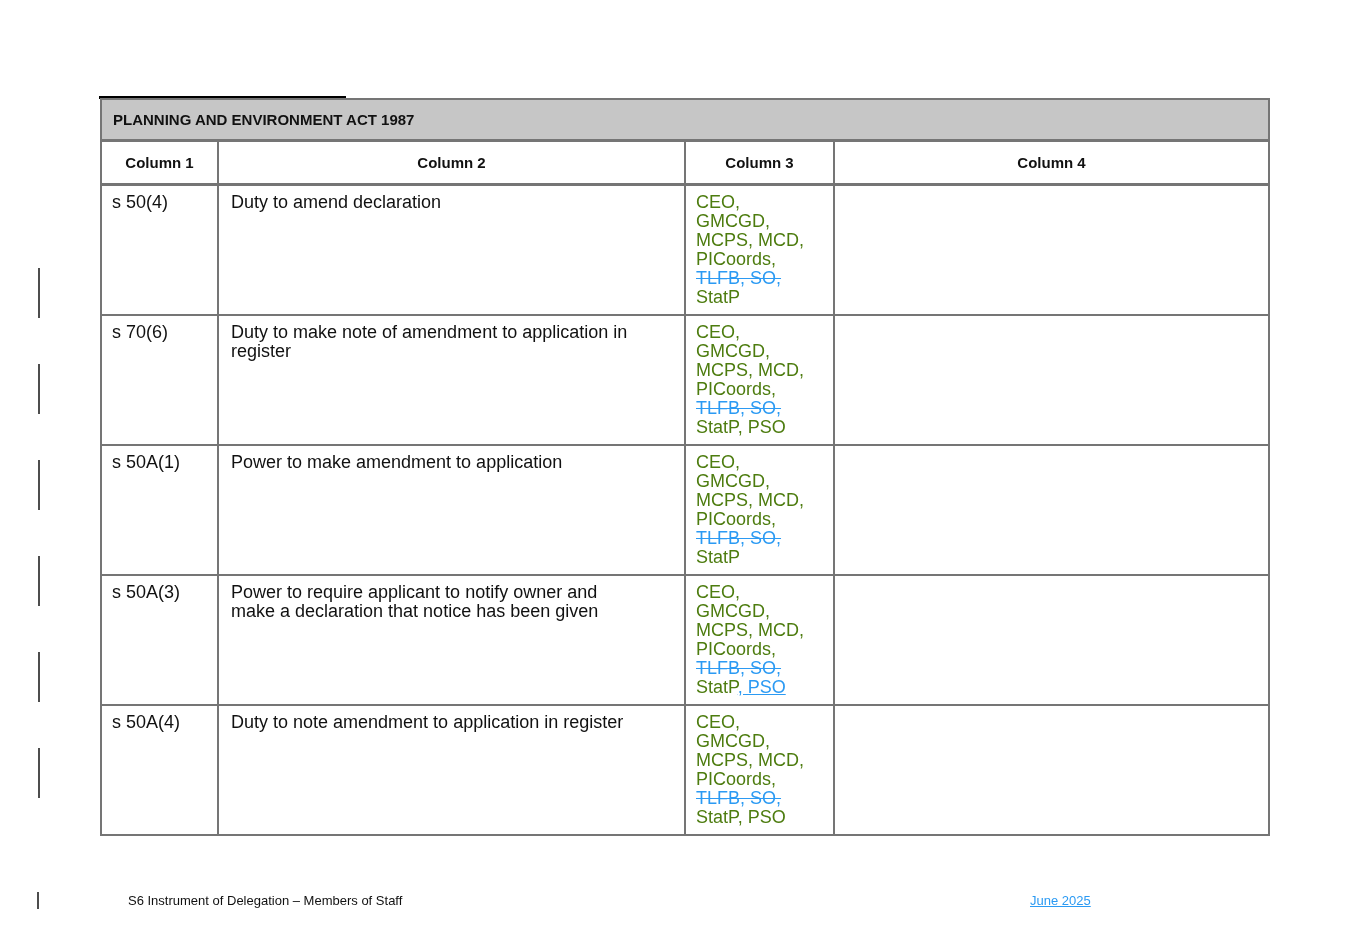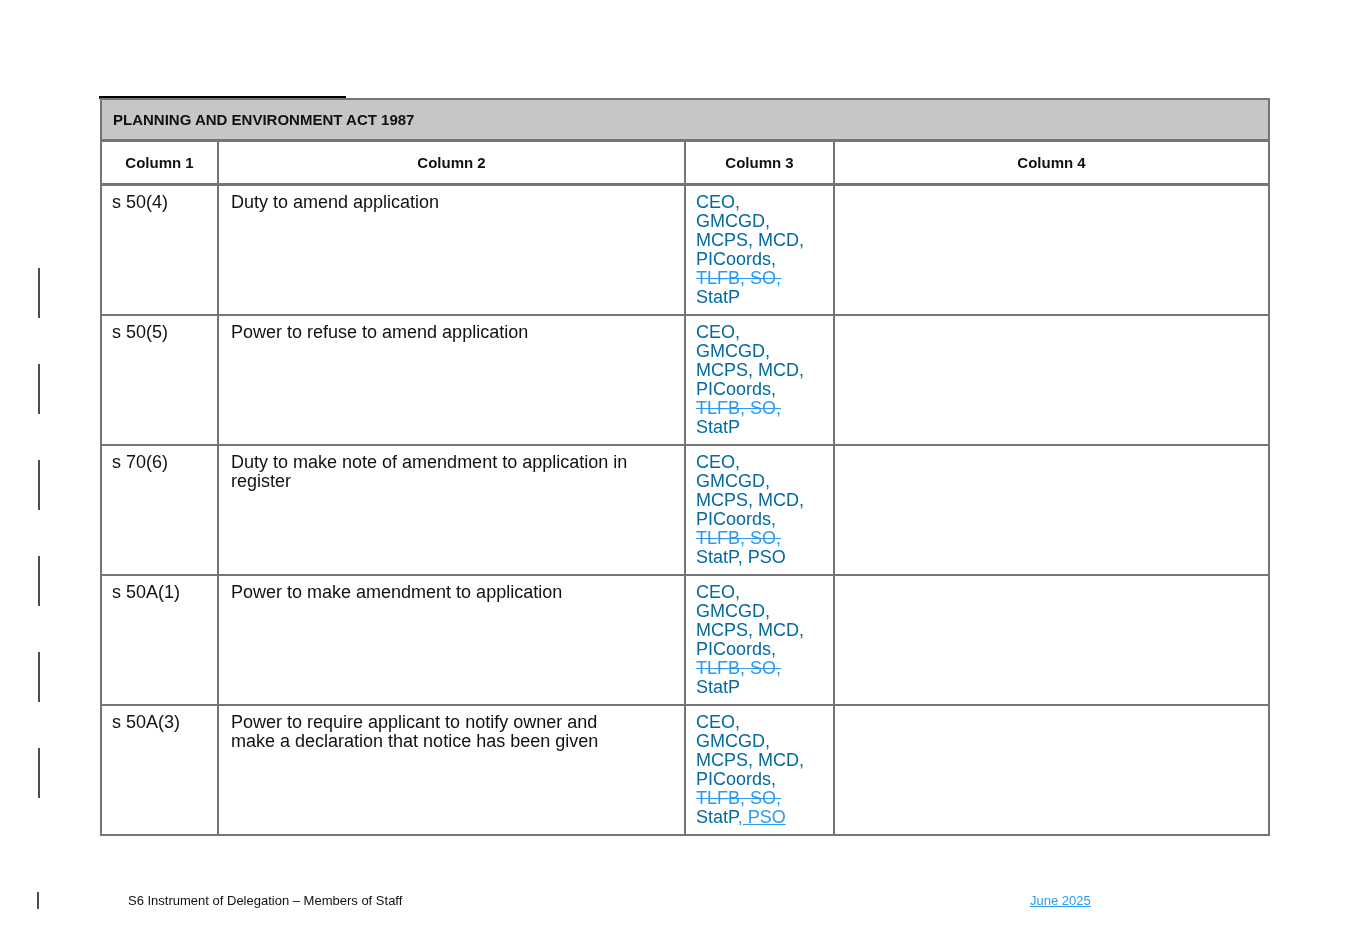--- a/index.html
+++ b/index.html
@@ -40,21 +40,21 @@
     font-weight:bold;font-size:15px;background:#fff;padding:12px 4px;
   }
   tr.colname-row th{border-bottom:3px solid var(--border-inner);}
   tr.field-row th{border-bottom:3px solid var(--border-inner);}
 
   #rows td{height:96px;padding:7px 10px;background:#fff;line-height:19px;}
   #rows td.col2{padding-left:12px;}
   .inner2{max-width:412px;}
   .inner3{width:120px;}
 
-  .seg-normal{color:#0369a1;margin-top:8px;}
+  .seg-normal{color:#4d7c0f;margin-top:8px;}
   .seg-deleted{color:var(--track-blue);text-decoration:line-through;}
   .seg-inserted{color:var(--track-blue);text-decoration:underline;}
 
   .change-bar{position:absolute;left:38px;width:2px;height:50px;background:#4d4d4d;}
   .footer-change-bar{position:absolute;left:37px;top:892px;width:2px;height:17px;background:#4d4d4d;}
 
   .footer-left{position:absolute;left:100px;top:893px;font-size:13px;color:#111;margin-left:28px;}
   .footer-right{
     position:absolute;left:1030px;top:893px;font-size:13px;
     color:var(--track-blue);text-decoration:underline;cursor:pointer;
@@ -82,31 +82,21 @@
       <th>Column 1</th>
       <th>Column 2</th>
       <th>Column 3</th>
       <th>Column 4</th>
     </tr>
     </tbody>
       <tbody id="rows">
         <tr>
       <td class="col1">s 50(4)</td>
       <td class="col2">
-        <div class="inner2">Duty to amend application</div>
-      </td>
-      <td class="col3">
-        <div class="inner3"><span class="seg-normal">CEO, GMCGD, MCPS, MCD, PICoords, </span><span class="seg-deleted">TLFB, SO, </span><span class="seg-normal">StatP</span></div>
-      </td>
-      <td class="col4"></td>
-    </tr>
-        <tr>
-      <td class="col1">s 50(5)</td>
-      <td class="col2">
-        <div class="inner2">Power to refuse to amend application</div>
+        <div class="inner2">Duty to amend declaration</div>
       </td>
       <td class="col3">
         <div class="inner3"><span class="seg-normal">CEO, GMCGD, MCPS, MCD, PICoords, </span><span class="seg-deleted">TLFB, SO, </span><span class="seg-normal">StatP</span></div>
       </td>
       <td class="col4"></td>
     </tr>
         <tr>
       <td class="col1">s 70(6)</td>
       <td class="col2">
         <div class="inner2">Duty to make note of amendment to application in register</div>
@@ -129,20 +119,30 @@
         <tr>
       <td class="col1">s 50A(3)</td>
       <td class="col2">
         <div class="inner2">Power to require applicant to notify owner and make a declaration that notice has been given</div>
       </td>
       <td class="col3">
         <div class="inner3"><span class="seg-normal">CEO, GMCGD, MCPS, MCD, PICoords, </span><span class="seg-deleted">TLFB, SO, </span><span class="seg-normal">StatP</span><span class="seg-inserted">, PSO</span></div>
       </td>
       <td class="col4"></td>
     </tr>
+        <tr>
+      <td class="col1">s 50A(4)</td>
+      <td class="col2">
+        <div class="inner2">Duty to note amendment to application in register</div>
+      </td>
+      <td class="col3">
+        <div class="inner3"><span class="seg-normal">CEO, GMCGD, MCPS, MCD, PICoords, </span><span class="seg-deleted">TLFB, SO, </span><span class="seg-normal">StatP, PSO</span></div>
+      </td>
+      <td class="col4"></td>
+    </tr>
       </tbody>
   </table>
 
   <div class="footer-left">S6 Instrument of Delegation – Members of Staff</div>
   <div class="footer-right">June 2025</div>
   <div class="footer-change-bar"></div>
 
 <div class="change-bar" style="top: 268px;"></div>
     <div class="change-bar" style="top: 364px;"></div>
     <div class="change-bar" style="top: 460px;"></div>

